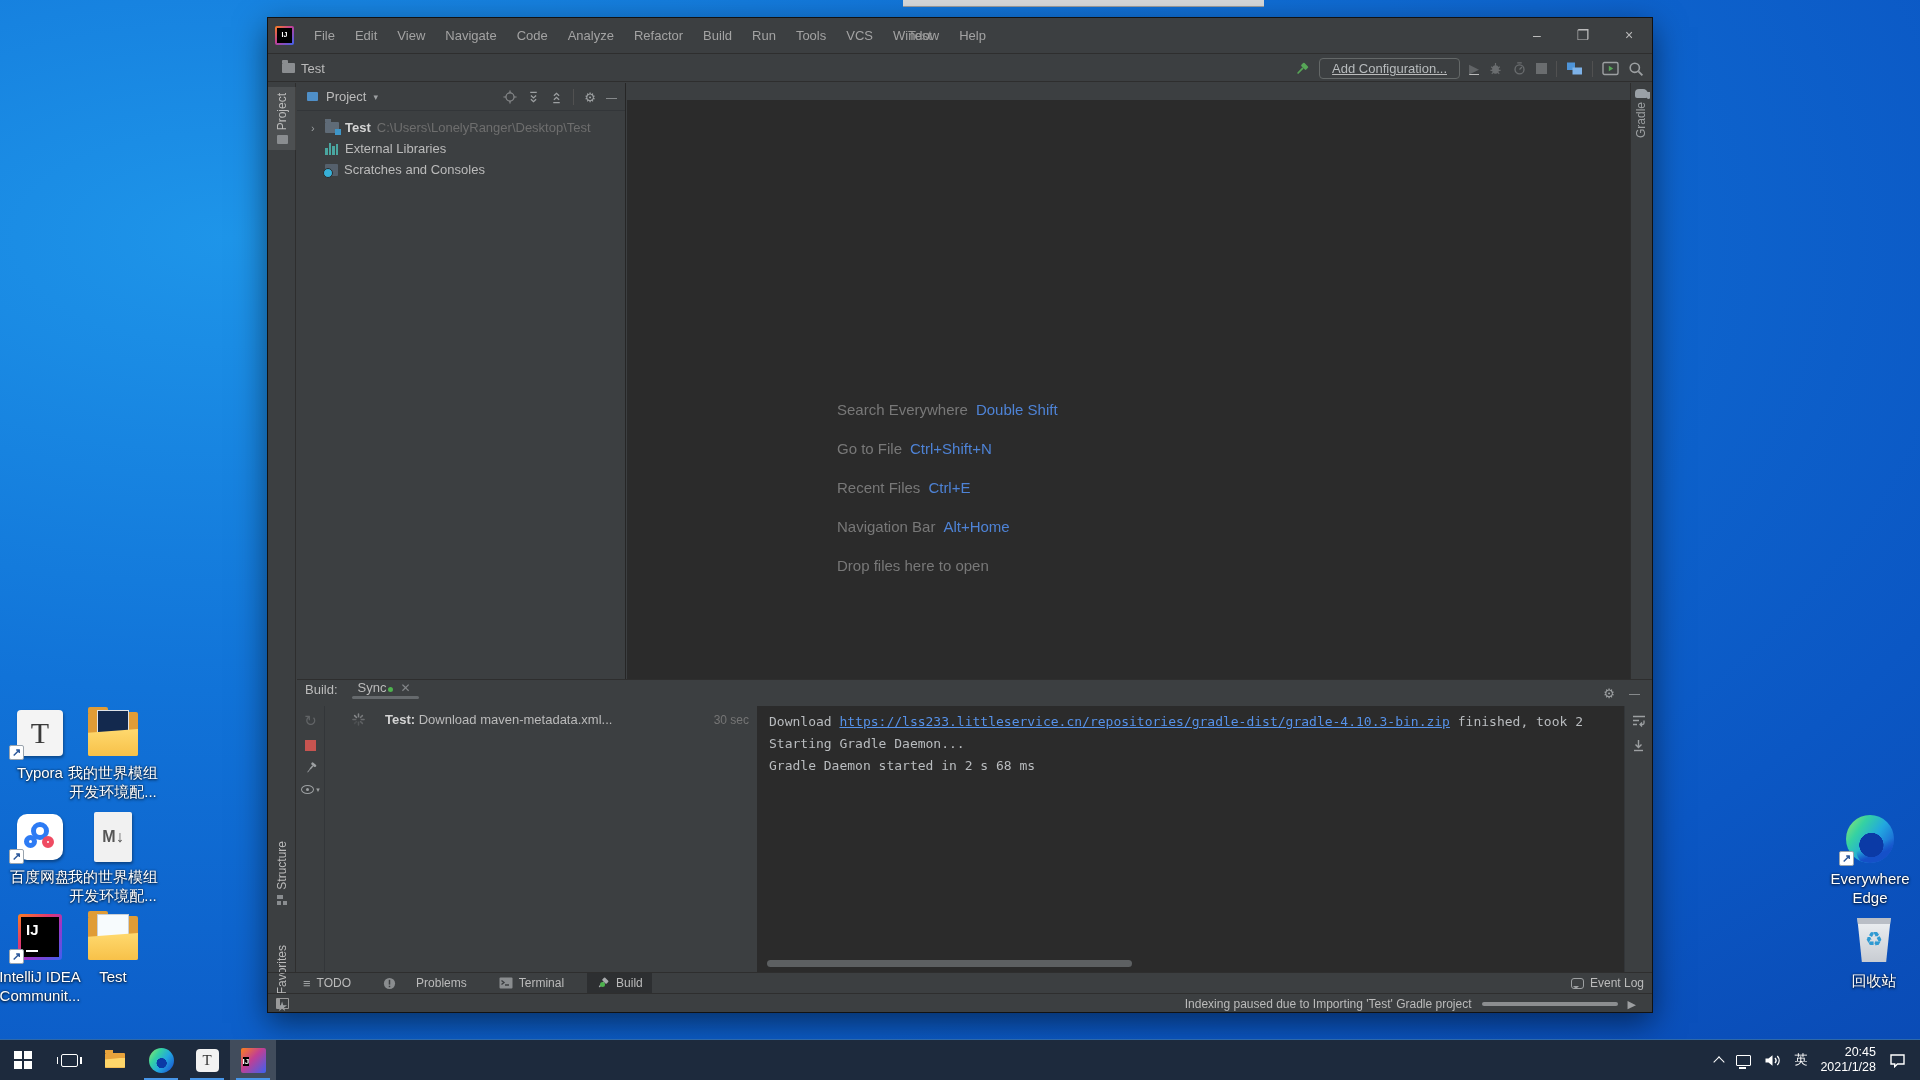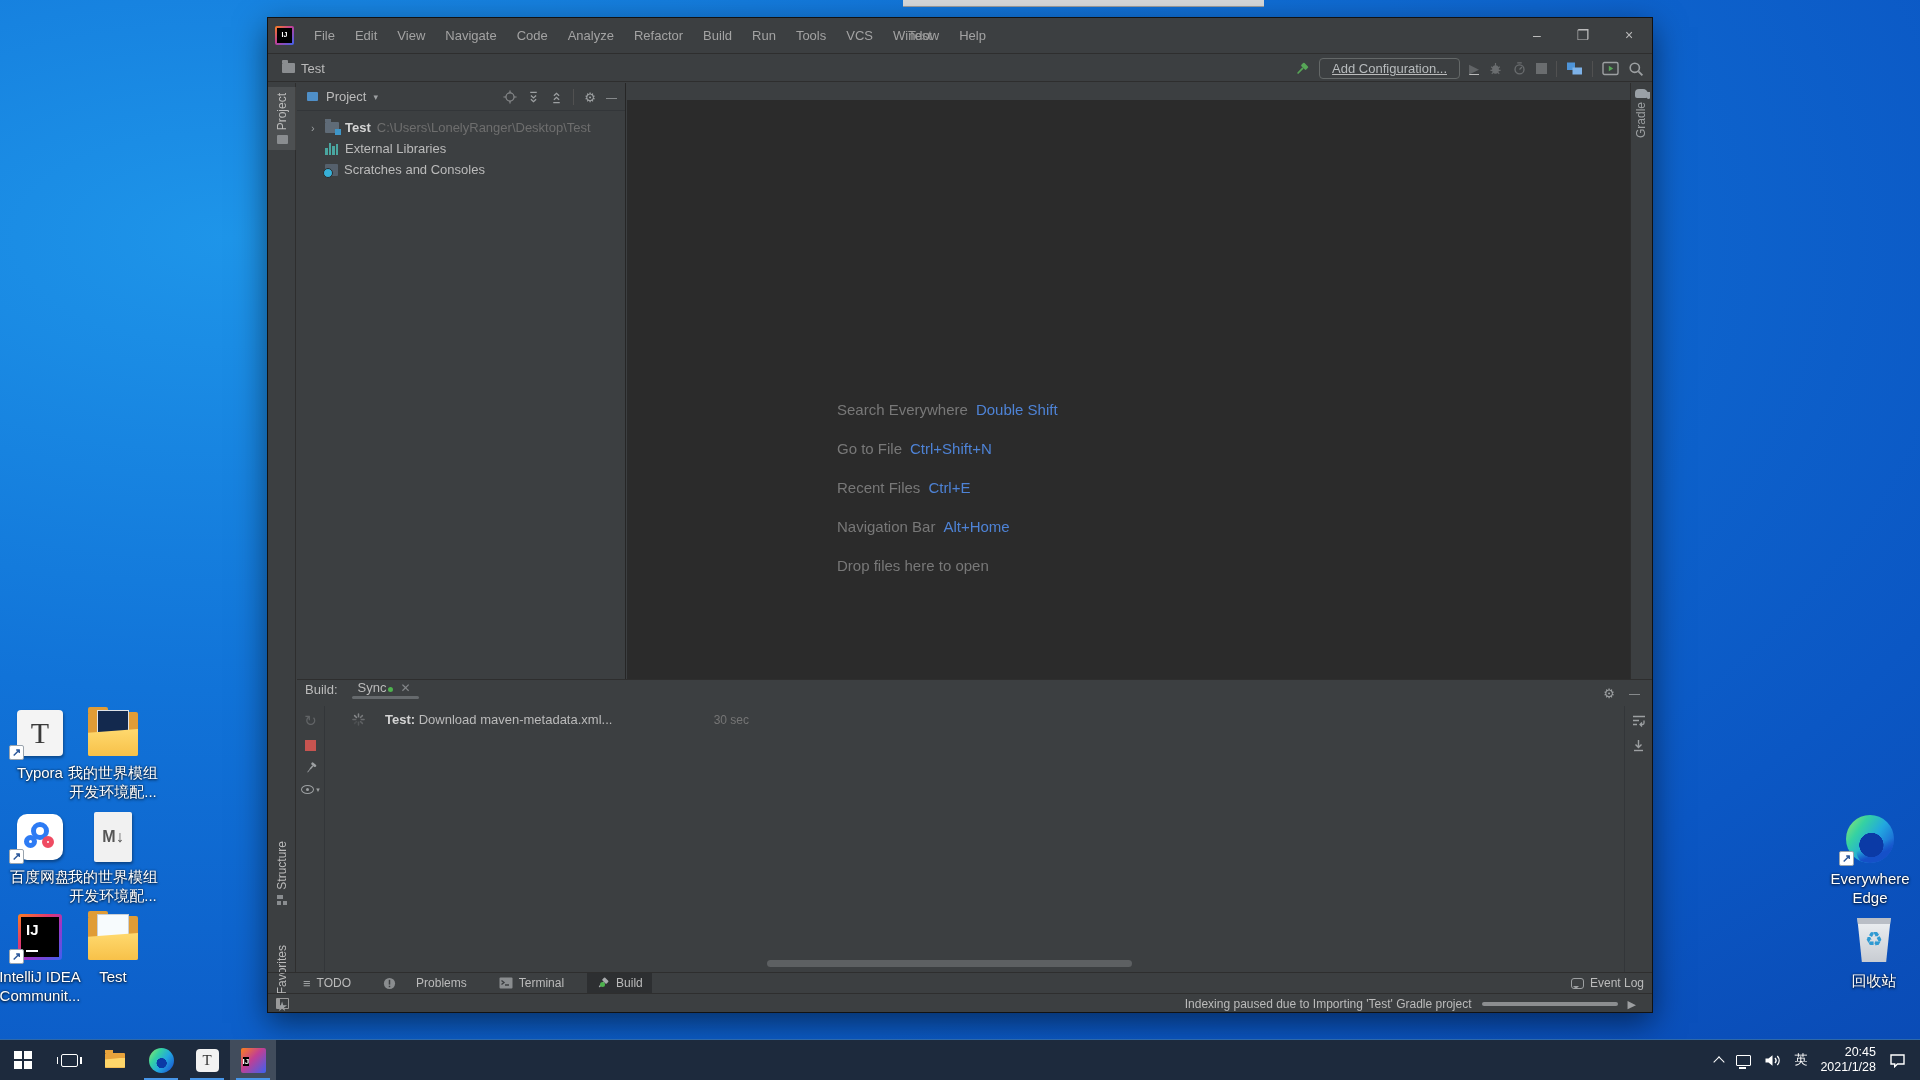--- a/index.html
+++ b/index.html
@@ -438,20 +438,25 @@
                     <path d="M2.8 11.2l2.1-2.1" opacity=".2"></path>
                   <path d="M1 7h3" opacity=".5"></path>
                     <path d="M2.8 2.8l2.1 2.1" opacity=".95"></path>
                   </g>
                 </svg>
               <span><span class="bold">Test:</span>
               <span>Download maven-metadata.xml...</span></span>
               <span class="b-time">30 sec</span>
             </div>
           </div>
+          <div class="console">
+            <div><span>Download </span><a href="#">https://lss233.littleservice.cn/repositories/gradle-dist/gradle-4.10.3-bin.zip</a><span> finished, took 2</span></div>
+            <div>Starting Gradle Daemon...</div>
+            <div>Gradle Daemon started in 2 s 68 ms</div>
+          </div>
           <div class="con-tools">
             <svg width="14" height="13" viewBox="0 0 14 13">
               <path d="M1 2.5h12 M1 6.5h6 M1 10.5h4" stroke="#9da0a2" stroke-width="1.4"></path>
               <path d="M12 6.5v2.5a1.5 1.5 0 0 1-1.5 1.5H8.5 M10 8.5l-2 2 2 2" stroke="#9da0a2" stroke-width="1.3" fill="none"></path>
               </svg>
             <svg width="13" height="13" viewBox="0 0 13 13">
               <path d="M6.5 1v7 M3.5 5.5L6.5 8.5 9.5 5.5" stroke="#9da0a2" stroke-width="1.4" fill="none"></path>
               <path d="M2 11.5h9" stroke="#9da0a2" stroke-width="1.4"></path>
               </svg>
           </div>

